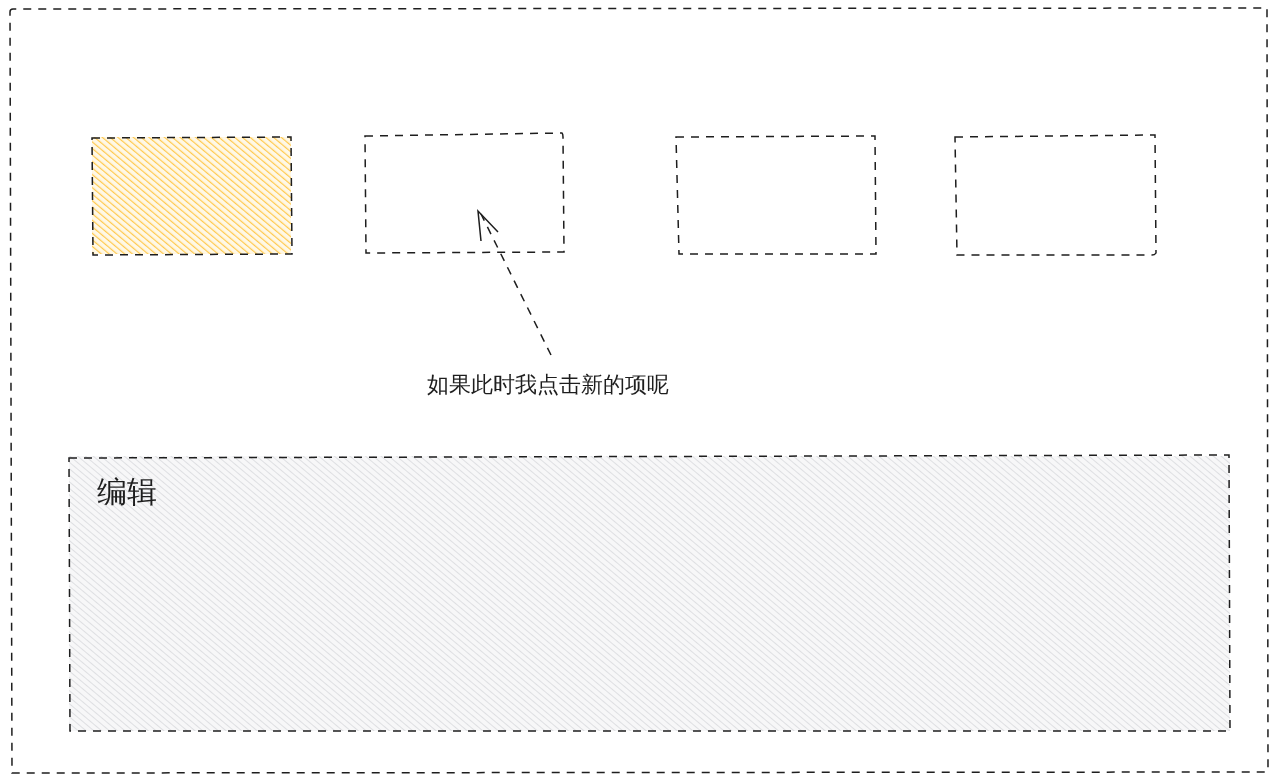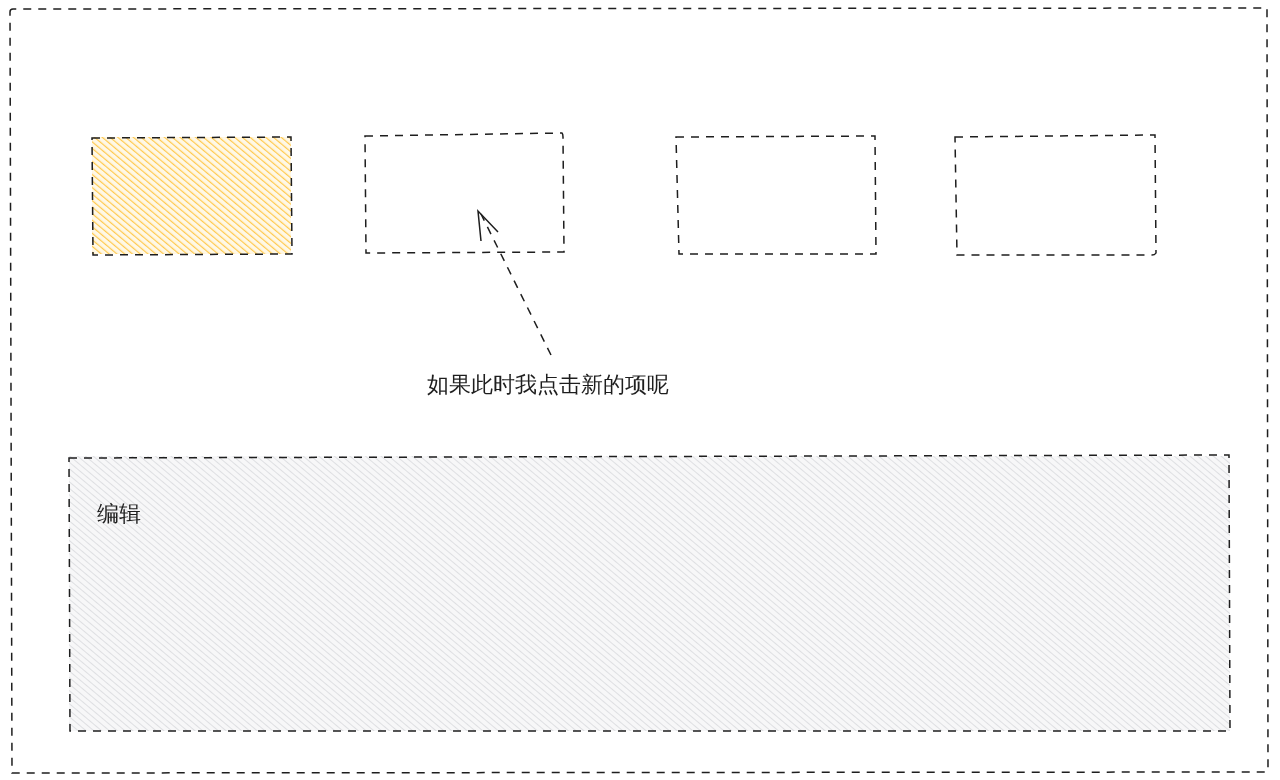--- a/index.html
+++ b/index.html
@@ -27,23 +27,22 @@
     .annotation-label {
       left: 417px;
       top: 370px;
       font-size: 22px;
       line-height: 30px;
       margin-left: 10px;
     }
     .edit-label {
       left: 97px;
       top: 477px;
-      font-size: 22px;
+      font-size: 30px;
       line-height: 30px;
-      margin-top: 22px;
     }
   </style>
 </head>
 <body>
 
 <svg class="canvas" width="1280" height="780" viewBox="0 0 1280 780" xmlns="http://www.w3.org/2000/svg">
   <defs>
     <pattern id="hatch-yellow" patternUnits="userSpaceOnUse" width="5" height="5" patternTransform="rotate(-50)">
       <rect width="5" height="5" fill="#fff8e6"></rect>
       <line x1="0" y1="0" x2="0" y2="5" stroke="#ffc94d" stroke-width="2.4"></line>

